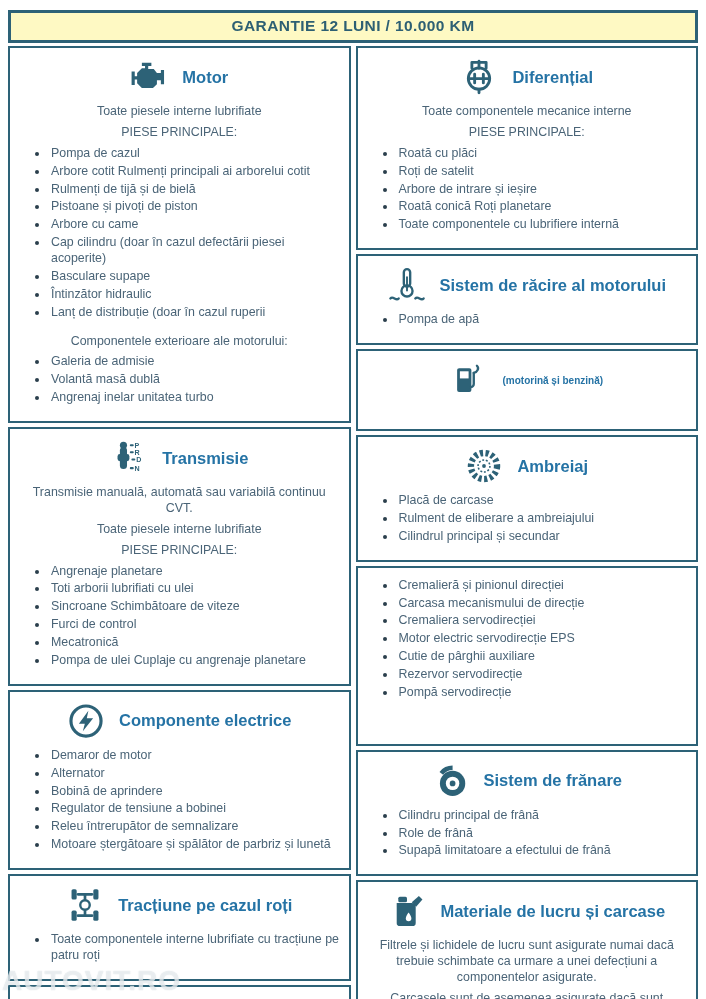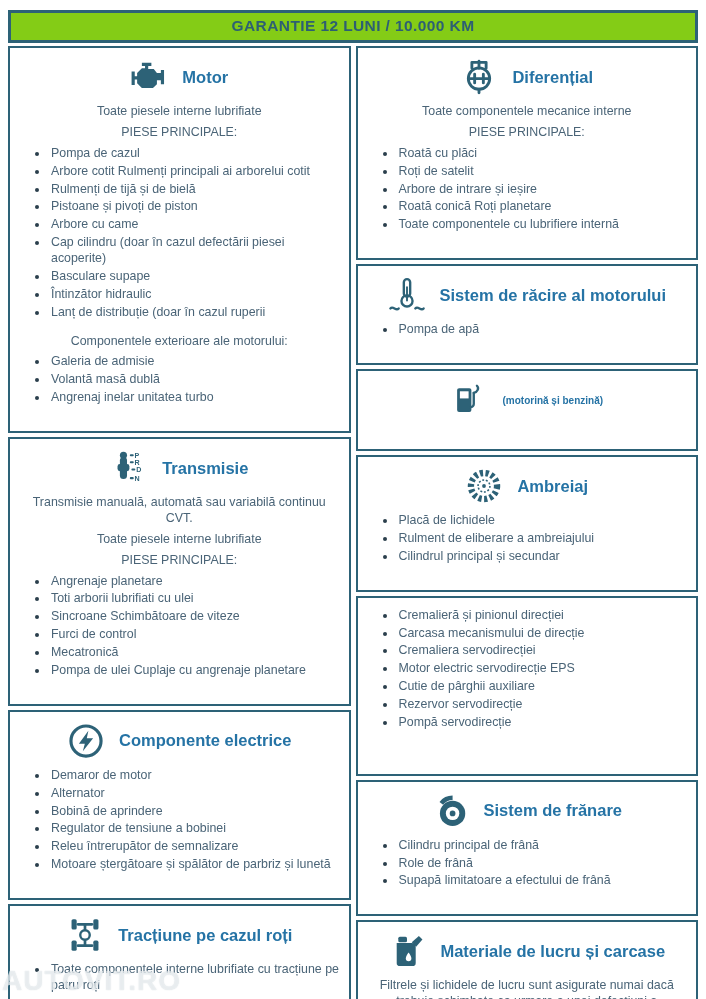--- a/index.html
+++ b/index.html
@@ -10,28 +10,28 @@
     --icon:#2d6277;
   }
   html,body{margin:0;padding:0;}
   body{
     width:706px;height:999px;position:relative;overflow:hidden;
     background:#fff;font-family:"Liberation Sans",sans-serif;
   }
   .page{position:absolute;inset:0;padding:10px 8px 0;box-sizing:border-box;}
   .header-box{
     border:3px solid var(--border);text-align:center;
-    padding:4px 0 5px;margin-bottom:3px;background:#84cc16;
+    padding:4px 0 5px;margin-bottom:3px;background:#fef9c3;
   }
   .header-title{font-size:15.5px;font-weight:700;color:var(--header-text);letter-spacing:.4px;}
   .columns{display:flex;gap:5px;align-items:flex-start;}
   .col{flex:1;display:flex;flex-direction:column;gap:4px;min-width:0;}
   .card{
     border:2.8px solid var(--border);background:#fff;
-    padding:5px 9px 23px;box-sizing:border-box;
+    padding:5px 9px 13px;box-sizing:border-box;
   }
   .card-head{display:flex;align-items:center;justify-content:center;gap:14px;padding:5px 0 3px;}
   .icon{width:38px;height:38px;color:var(--icon);display:flex;align-items:center;justify-content:center;flex:0 0 auto;}
   .icon svg{width:38px;height:38px;display:block;}
   .titles{display:flex;flex-direction:column;align-items:flex-start;}
   .card-title{font-size:16.5px;font-weight:800;color:var(--title);line-height:1.15;}
   .card-subtitle{font-size:10px;font-weight:700;color:var(--title);margin-top:1px;}
   .card-body{color:var(--body);font-size:12.4px;line-height:1.28;}
   .card-body p.intro{text-align:center;margin:5px 6px;}
   .card-body ul.items{margin:5px 0 0;padding-left:30px;}
@@ -275,21 +275,21 @@
       <circle cx="24" cy="24" r="2.4" fill="currentColor" stroke="none"></circle>
     </svg>
             </span>
       <span class="titles">
         <span class="card-title">Ambreiaj</span>
 
       </span>
     </div>
     <div class="card-body">
             <ul class="items">
-              <li>Placă de lichidele</li>
+              <li>Placă de carcase</li>
               <li>Rulment de eliberare a ambreiajului</li>
               <li>Cilindrul principal și secundar</li>
             </ul>
           </div>
   </section>
         <section class="card">
     <div class="card-body">
             <ul class="items">
               <li>Cremalieră și pinionul direcției</li>
               <li>Carcasa mecanismului de direcție</li>

